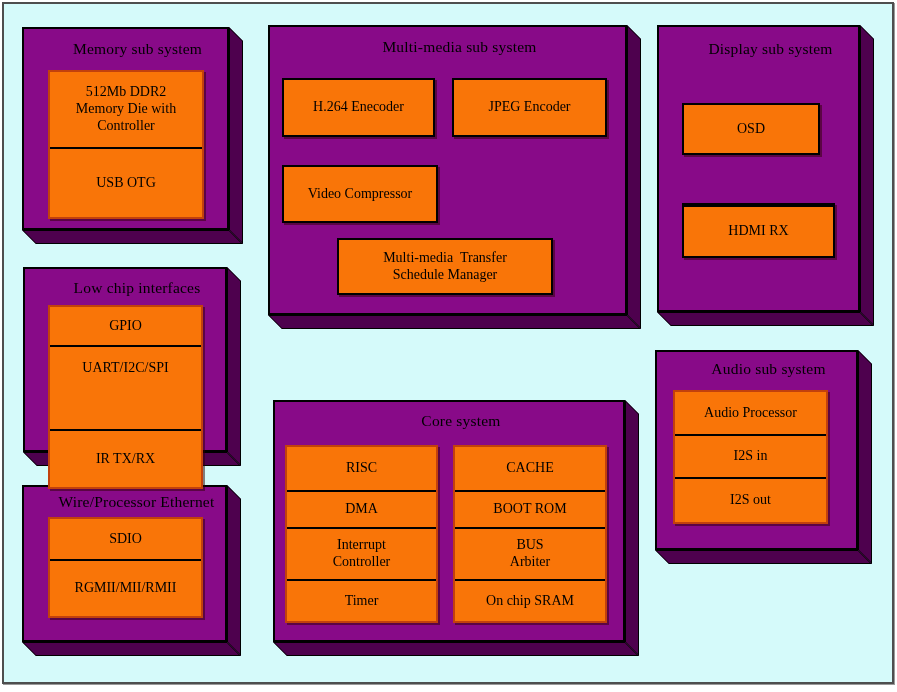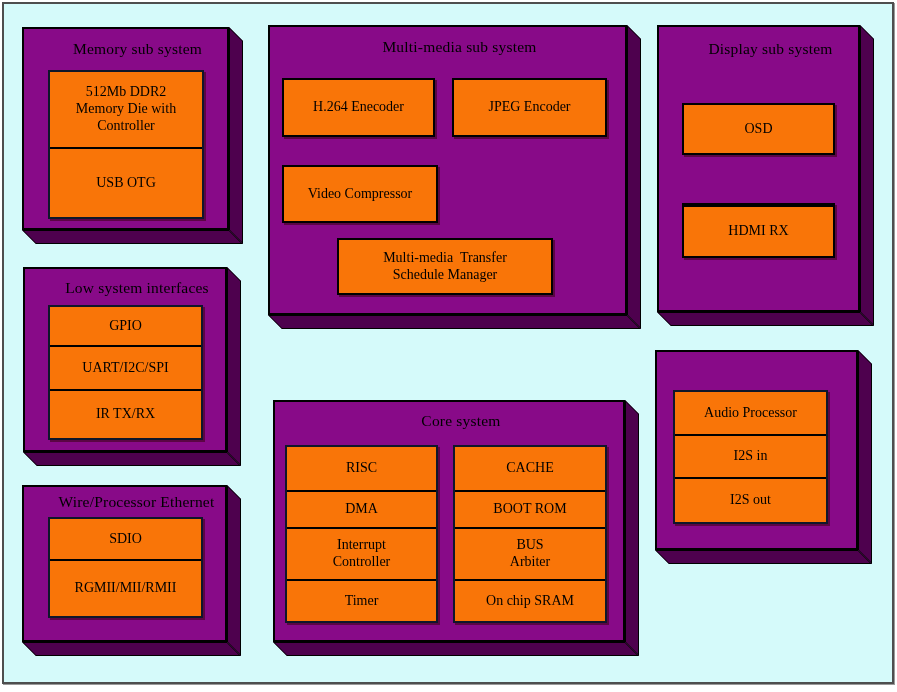--- a/index.html
+++ b/index.html
@@ -29,21 +29,21 @@
     background:var(--box-side,#4e014e);border:1px solid #000;
     transform:skewX(45deg);transform-origin:top left;
   }
   .box-title{
     position:absolute;left:0;right:0;text-align:center;z-index:2;
     font-size:15.5px;letter-spacing:.2px;padding-left:24px;
   }
   
   .stack{
     position:absolute;z-index:2;box-sizing:border-box;
-    border:2px solid #0f172a;background:var(--block-fill,#f97508);
+    border:2px solid #c2410c;background:var(--block-fill,#f97508);
     box-shadow:2px 2px 0 rgba(45,0,0,.5);
   }
   .cell{
     box-sizing:border-box;display:flex;align-items:center;justify-content:center;
     text-align:center;font-size:14px;line-height:1.2;white-space:pre-wrap;
     border-top:2px solid #000;
   }
   .cell:first-child{border-top:none;}
   .block{
     position:absolute;z-index:2;box-sizing:border-box;
@@ -57,21 +57,21 @@
   .memory .box-title{top:13px;}
   .memory .stack{left:26px;top:43px;width:156px;}
   .memory .c0{height:75px;}
   .memory .c1{height:70px;}
 
   .lowspeed{left:19px;top:263px;width:204px;height:185px;}
   .lowspeed .box-title{top:12px;}
   .lowspeed .stack{left:25px;top:38px;width:155px;}
   .lowspeed .c0{height:38px;}
   .lowspeed .c1{height:44px;}
-  .lowspeed .c2{height:49px;}
+  .lowspeed .c2{height:58px;margin-top:40px;}
 
   .ethernet{left:18px;top:481px;width:205px;height:157px;}
   .ethernet .box-title{top:8px;}
   .ethernet .stack{left:26px;top:32px;width:155px;}
   .ethernet .c0{height:40px;}
   .ethernet .c1{height:57px;}
 
   .multimedia{left:264px;top:21px;width:359px;height:290px;}
   .multimedia .box-title{top:13px;}
   .block.h264{left:14px;top:53px;width:153px;height:59px;}
@@ -84,21 +84,21 @@
   .core .box-title{top:12px;}
   .core .stack.colL{left:12px;top:45px;width:153px;}
   .core .stack.colR{left:180px;top:45px;width:154px;}
   .core .c0{height:43px;}
   .core .c1{height:37px;}
   .core .c2{height:52px;}
   .core .c3{height:42px;}
 
   .displaybox{left:653px;top:21px;width:203px;height:287px;}
   .displaybox .box-title{top:15px;}
-  .block.osd{left:25px;top:78px;width:153px;height:52px;}
+  .block.osd{left:25px;top:78px;width:138px;height:52px;}
   .block.hdmi{left:25px;top:178px;width:153px;height:55px;border-top-width:4px;}
 
   .audio{left:651px;top:346px;width:203px;height:200px;}
   .audio .box-title{top:10px;}
   .audio .stack{left:18px;top:40px;width:155px;}
   .audio .c0{height:42px;}
   .audio .c1{height:43px;}
   .audio .c2{height:45px;}
 </style>
 </head>
@@ -116,21 +116,21 @@
 Memory Die with
 Controller</div>
       <div class="cell c1">USB OTG</div>
     </div>
   </div>
 
   <div class="box lowspeed">
     <div class="face-right"></div>
     <div class="face-bottom"></div>
     <div class="face-front"></div>
-    <div class="box-title">Low system interfaces</div>
+    <div class="box-title">Low chip interfaces</div>
     <div class="stack">
       <div class="cell c0">GPIO</div>
       <div class="cell c1">UART/I2C/SPI</div>
       <div class="cell c2">IR TX/RX</div>
     </div>
   </div>
 
   <div class="box ethernet">
     <div class="face-right"></div>
     <div class="face-bottom"></div>
@@ -181,20 +181,21 @@
     <div class="face-front"></div>
     <div class="box-title">Display sub system</div>
     <div class="block osd">OSD</div>
     <div class="block hdmi">HDMI RX</div>
   </div>
 
   <div class="box audio">
     <div class="face-right"></div>
     <div class="face-bottom"></div>
     <div class="face-front"></div>
+    <div class="box-title">Audio sub system</div>
     <div class="stack">
       <div class="cell c0">Audio Processor</div>
       <div class="cell c1">I2S in</div>
       <div class="cell c2">I2S out</div>
     </div>
   </div>
 
 </div>
 
 </body></html>

